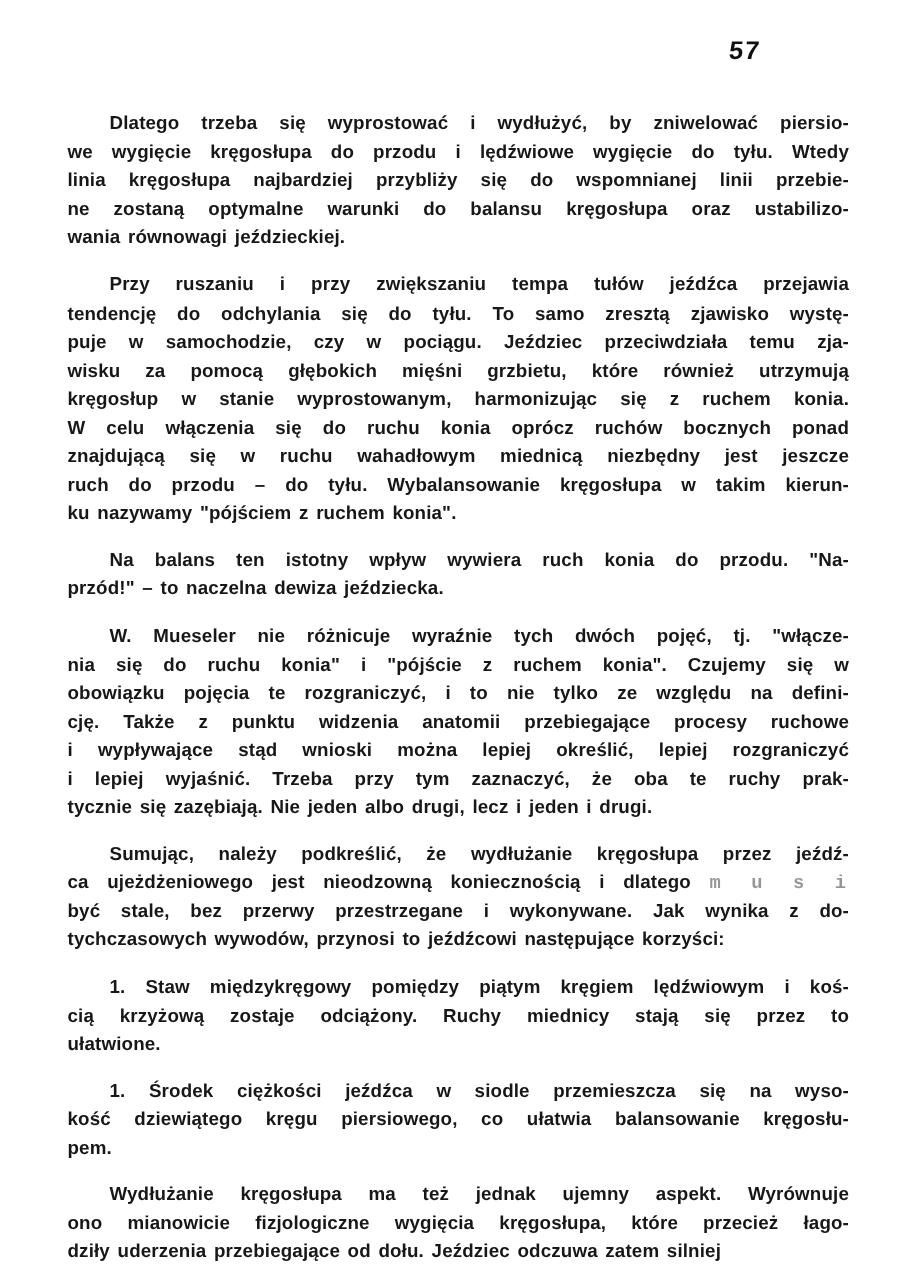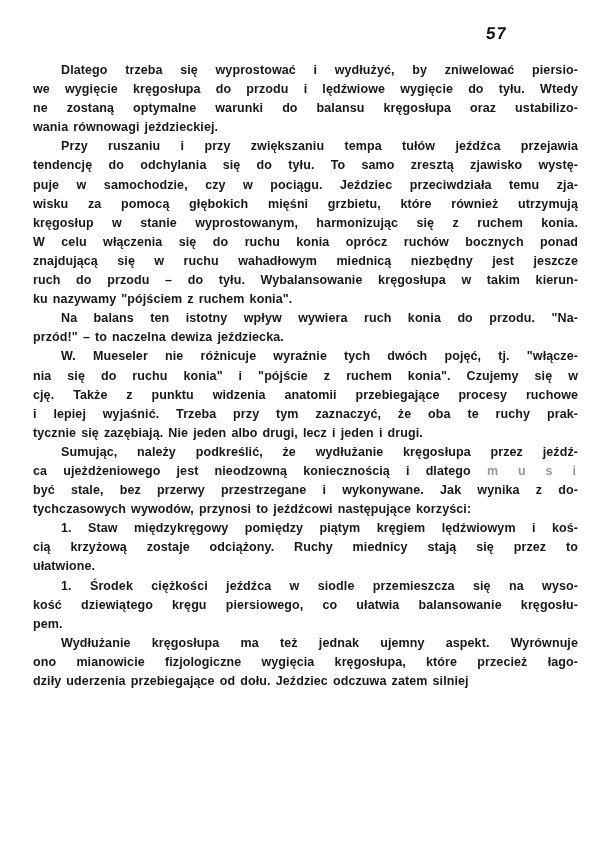--- a/index.html
+++ b/index.html
@@ -30,21 +30,21 @@
     left: 33px;
     top: 61px;
     width: 545px;
     color: #171717;
     font-size: 12.5px;
     font-weight: 700;
     letter-spacing: 0.1px;
     word-spacing: 1.5px;
   }
   .para {
-    margin: 0;
+    margin: 12px;
     padding: 0;
   }
   .line {
     height: 19.1px;
     line-height: 19.1px;
     text-align: justify;
     text-align-last: justify;
     white-space: nowrap;
     overflow: visible;
   }
@@ -52,31 +52,33 @@
     text-align: center;
     text-align-last: left;
   }
   .line.first {
     text-indent: 28px;
   }
   
   .faded {
     opacity: 0.45;
     letter-spacing: 2px;
+    font-family: Liberation Mono, monospace;
   }
 </style>
 </head>
 <body>
 
 <div class="page">
   <div class="page-number">57</div>
   <div class="text-block">
       <div class="para">
         <div class="line first">Dlatego trzeba się wyprostować i wydłużyć, by zniwelować piersio-</div>
         <div class="line">we wygięcie kręgosłupa do przodu i lędźwiowe wygięcie do tyłu. Wtedy</div>
+        <div class="line">linia kręgosłupa najbardziej przybliży się do wspomnianej linii przebie-</div>
         <div class="line">ne zostaną optymalne warunki do balansu kręgosłupa oraz ustabilizo-</div>
         <div class="line last">wania równowagi jeździeckiej.</div>
       </div>
       <div class="para">
         <div class="line first">Przy ruszaniu i przy zwiększaniu tempa tułów jeźdźca przejawia</div>
         <div class="line">tendencję do odchylania się do tyłu. To samo zresztą zjawisko wystę-</div>
         <div class="line">puje w samochodzie, czy w pociągu. Jeździec przeciwdziała temu zja-</div>
         <div class="line">wisku za pomocą głębokich mięśni grzbietu, które również utrzymują</div>
         <div class="line">kręgosłup w stanie wyprostowanym, harmonizując się z ruchem konia.</div>
         <div class="line">W celu włączenia się do ruchu konia oprócz ruchów bocznych ponad</div>
@@ -84,21 +86,23 @@
         <div class="line">ruch do przodu – do tyłu. Wybalansowanie kręgosłupa w takim kierun-</div>
         <div class="line last">ku nazywamy "pójściem z ruchem konia".</div>
       </div>
       <div class="para">
         <div class="line first">Na balans ten istotny wpływ wywiera ruch konia do przodu. "Na-</div>
         <div class="line last">przód!" – to naczelna dewiza jeździecka.</div>
       </div>
       <div class="para">
         <div class="line first">W. Mueseler nie różnicuje wyraźnie tych dwóch pojęć, tj. "włącze-</div>
         <div class="line">nia się do ruchu konia" i "pójście z ruchem konia". Czujemy się w</div>
+        <div class="line">obowiązku pojęcia te rozgraniczyć, i to nie tylko ze względu na defini-</div>
         <div class="line">cję. Także z punktu widzenia anatomii przebiegające procesy ruchowe</div>
+        <div class="line">i wypływające stąd wnioski można lepiej określić, lepiej rozgraniczyć</div>
         <div class="line">i lepiej wyjaśnić. Trzeba przy tym zaznaczyć, że oba te ruchy prak-</div>
         <div class="line last">tycznie się zazębiają. Nie jeden albo drugi, lecz i jeden i drugi.</div>
       </div>
       <div class="para">
         <div class="line first">Sumując, należy podkreślić, że wydłużanie kręgosłupa przez jeźdź-</div>
         <div class="line"><span>ca ujeżdżeniowego jest nieodzowną koniecznością i dlatego</span> <span class="faded">m u s i</span></div>
         <div class="line">być stale, bez przerwy przestrzegane i wykonywane. Jak wynika z do-</div>
         <div class="line last">tychczasowych wywodów, przynosi to jeźdźcowi następujące korzyści:</div>
       </div>
       <div class="para">

